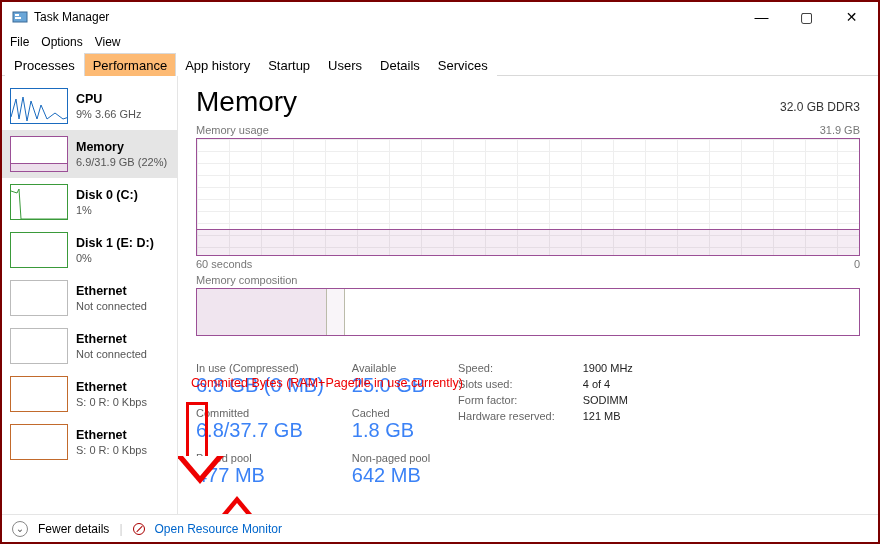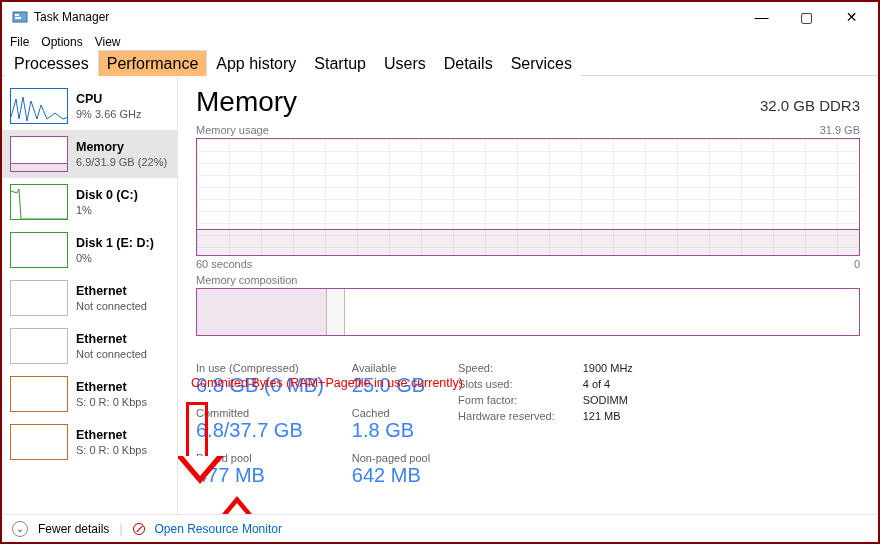--- a/index.html
+++ b/index.html
@@ -6,35 +6,35 @@
   html, body { width: 880px; height: 544px; font-family: "Segoe UI", Tahoma, sans-serif; font-size: 12px; color: #000; }
   .window { width: 880px; height: 544px; border: 2px solid #7a0000; background: #fff; position: relative; display: flex; flex-direction: column; }
   .titlebar { height: 30px; display: flex; align-items: center; padding: 0 4px; }
   .titlebar .app-icon { width: 16px; height: 16px; margin: 0 6px; }
   .titlebar .title { flex: 0 0 auto; font-size: 12px; }
   .titlebar .spacer { flex: 1; }
   .win-controls { display: flex; }
   .win-btn { width: 45px; height: 28px; display: flex; align-items: center; justify-content: center; font-size: 14px; font-family: "Segoe UI Symbol", sans-serif; cursor: default; }
   .menubar { height: 20px; display: flex; align-items: center; gap: 12px; padding: 0 8px; font-size: 12px; }
   .menubar span { cursor: default; }
-  .tabs { height: 24px; display: flex; align-items: flex-end; border-bottom: 1px solid #d9d9d9; padding-left: 3px; gap: 0; font-size: 16px; }
+  .tabs { height: 24px; display: flex; align-items: flex-end; border-bottom: 1px solid #d9d9d9; padding-left: 3px; gap: 0; font-size: 13px; }
   .tab { padding: 4px 8px 3px 8px; border: 1px solid transparent; border-bottom: none; cursor: default; position: relative; top: 1px; background: #fff; }
   .tab.active { border-color: #d9d9d9; background: #fdba74; }
   .body { flex: 1; display: flex; overflow: hidden; }
   .sidebar { width: 176px; border-right: 1px solid #e5e5e5; display: flex; flex-direction: column; padding-top: 6px; overflow: hidden; }
   .side-item { display: flex; align-items: center; gap: 8px; padding: 6px 8px; cursor: default; }
   .side-item.active { background: #e5e5e5; }
   .thumb { width: 58px; height: 36px; border: 1px solid #bbb; background: #fff; position: relative; overflow: hidden; flex-shrink: 0; }
   .thumb-label { display: flex; flex-direction: column; gap: 2px; overflow: hidden; }
   .thumb-title { font-size: 12.5px; white-space: nowrap; font-weight: bold; }
   .thumb-sub { font-size: 11px; color: #555; white-space: nowrap; }
   .content { flex: 1; padding: 10px 18px 0 18px; position: relative; overflow: hidden; }
   .content .hdr { display: flex; align-items: baseline; justify-content: space-between; }
   .content h1 { font-size: 28px; font-weight: 400; }
-  .content .hdr-right { font-size: 15px; color: #333; }
+  .content .hdr-right { font-size: 12px; color: #333; }
   .graph-label-row { display: flex; justify-content: space-between; font-size: 11px; color: #777; margin-top: 6px; }
   .usage-graph { height: 118px; border: 1px solid #9b4f96; margin-top: 2px; background-image: linear-gradient(#eee 1px, transparent 1px), linear-gradient(90deg, #eee 1px, transparent 1px); background-size: 32px 12px; position: relative; }
   .usage-graph .line { position: absolute; left: 0; right: 0; top: 78%; height: 22%; border-top: 1px solid #9b4f96; background: rgba(155,79,150,0.10); }
   .axis-row { display: flex; justify-content: space-between; font-size: 11px; color: #777; margin-top: 2px; text-align: right; }
   .comp-label { font-size: 11px; color: #777; margin-top: 4px; }
   .comp-bar { height: 48px; border: 1px solid #9b4f96; margin-top: 2px; position: relative; }
   .comp-seg1 { position: absolute; left: 0; top: 0; bottom: 0; width: 130px; border-right: 1px solid #bba; background: rgba(155,79,150,0.15); }
   .comp-seg2 { position: absolute; left: 130px; top: 0; bottom: 0; width: 18px; border-right: 1px solid #bba; background: rgba(155,79,150,0.06); }
   .metrics { display: flex; gap: 28px; margin-top: 26px; }
   .mcol { display: flex; flex-direction: column; gap: 10px; }

